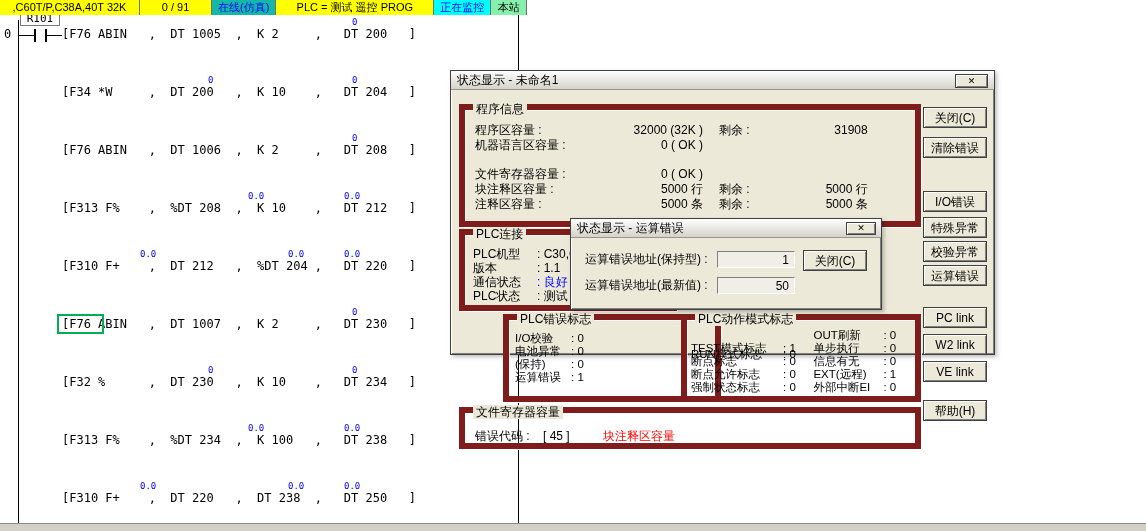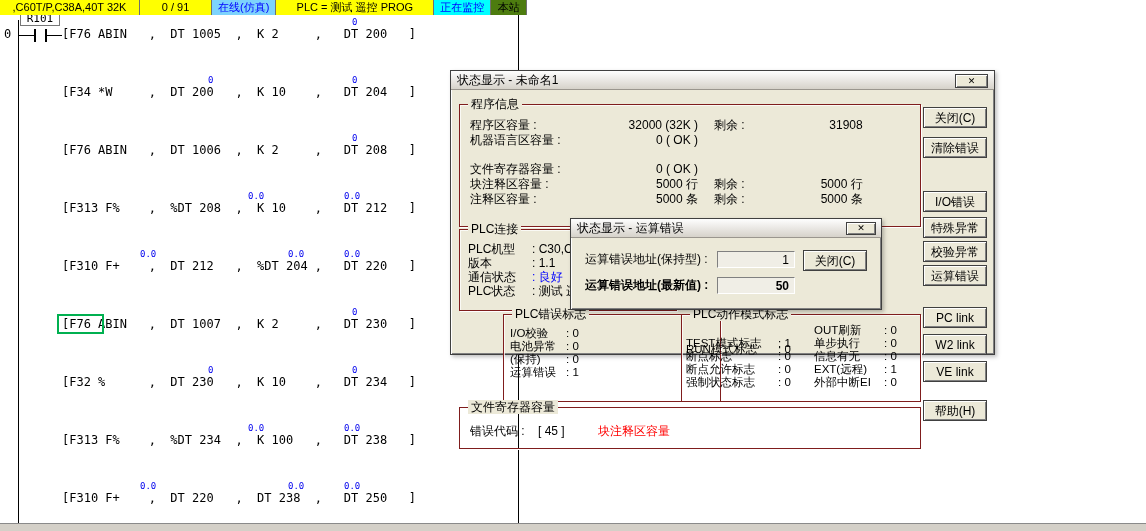--- a/index.html
+++ b/index.html
@@ -31,21 +31,21 @@
               display:flex; align-items:center; padding:0 6px; }
   .title-text { flex:1; font-size:12px; }
   .closebtn { position:absolute; top:3px; background:#ece9d8; border:1px solid #404040;
               box-shadow: inset 1px 1px 0 #fff, inset -1px -1px 0 #808080;
               font:9px/11px "DejaVu Sans",sans-serif; text-align:center; cursor:default; }
   #status-dialog { left:450px; top:70px; width:545px; height:285px; z-index:10; }
   #status-dialog .closebtn { right:6px; width:33px; height:14px; }
   #error-dialog { left:570px; top:218px; width:312px; height:92px; z-index:20; }
   #error-dialog .closebtn { right:5px; width:30px; height:13px; }
 
-  .group { position:absolute; border:1px solid #7f1d1d; box-shadow: 1px 1px 0 #ffffff, inset 1px 1px 0 rgba(255,255,255,.75); }
+  .group { position:absolute; border:6px solid #7f1d1d; box-shadow: 1px 1px 0 #ffffff, inset 1px 1px 0 rgba(255,255,255,.75); }
   .legend { position:absolute; top:-8px; left:8px; background:#ece9d8; padding:0 3px; font-size:12px; line-height:14px; }
 
   #grp-program   { left:8px;   top:33px;  width:462px; height:123px; }
   #grp-plc       { left:8px;   top:158px; width:218px; height:82px; }
   #grp-errflags  { left:8px;   top:243px; width:218px; height:88px;margin-left:44px; }
   #grp-modeflags { left:230px; top:243px; width:240px; height:88px; }
   #grp-diag      { left:8px;   top:336px; width:462px; height:42px; }
 
   #program-rows { padding:13px 10px 0 10px; }
   .pi-row { height:15px; line-height:15px; white-space:nowrap; }
@@ -122,24 +122,24 @@
         <div class="ladder-row" style="top: 491px;">[F310 F+    ,  DT 220   ,  DT 238  ,   DT 250   ]</div>
         <div class="monitor" style="left: 140px; top: 481px;">0.0</div>
         <div class="monitor" style="left: 288px; top: 481px;">0.0</div>
         <div class="monitor" style="left: 344px; top: 481px;">0.0</div>
       </div>
   </div>
 
   <div id="toolbar">
       <div class="tseg" style="background: rgb(255, 255, 0); color: rgb(0, 0, 0); min-width: 140px;">,C60T/P,C38A,40T 32K</div>
       <div class="tseg" style="background: rgb(255, 255, 0); color: rgb(0, 0, 0); min-width: 72px;">0 /  91</div>
-      <div class="tseg" style="background: #7dd3fc; color: rgb(0, 0, 255); min-width: 62px;">在线(仿真)</div>
+      <div class="tseg" style="background: #14b8a6; color: rgb(0, 0, 255); min-width: 62px;">在线(仿真)</div>
       <div class="tseg" style="background: rgb(255, 255, 0); color: rgb(0, 0, 0); min-width: 158px;">PLC =  测试 遥控 PROG</div>
       <div class="tseg" style="background: rgb(0, 255, 255); color: rgb(0, 0, 255); min-width: 50px;">正在监控</div>
-      <div class="tseg" style="background: #4d7c0f; color: rgb(0, 0, 0); min-width: 36px;">本站</div>
+      <div class="tseg" style="background: #86efac; color: rgb(0, 0, 0); min-width: 36px;">本站</div>
     </div>
 
   <div id="bottom-strip"></div>
 
   <div class="dialog" id="status-dialog">
     <div class="titlebar">
       <span class="title-text">状态显示 - 未命名1</span>
       <button class="closebtn">✕</button>
     </div>
 
@@ -219,18 +219,18 @@
       </div>
   </div>
 
   <div class="dialog" id="error-dialog">
     <div class="titlebar">
       <span class="title-text">状态显示 - 运算错误</span>
       <button class="closebtn">✕</button>
     </div>
     <div>
         <div class="ed-row" style="top: 32px;"><span class="ed-label">运算错误地址(保持型) :</span><span class="ed-field">1</span></div>
-        <div class="ed-row" style="top: 58px; font-weight: bold;"><span class="ed-label">运算错误地址(最新值) :</span><span class="ed-field">50</span></div>
+        <div class="ed-row" style="top: 58px;"><span class="ed-label">运算错误地址(最新值) :</span><span class="ed-field">50</span></div>
       </div>
     <button class="btn" id="ed-close">关闭(C)</button>
   </div>
 
 </div>
 
 </body></html>

